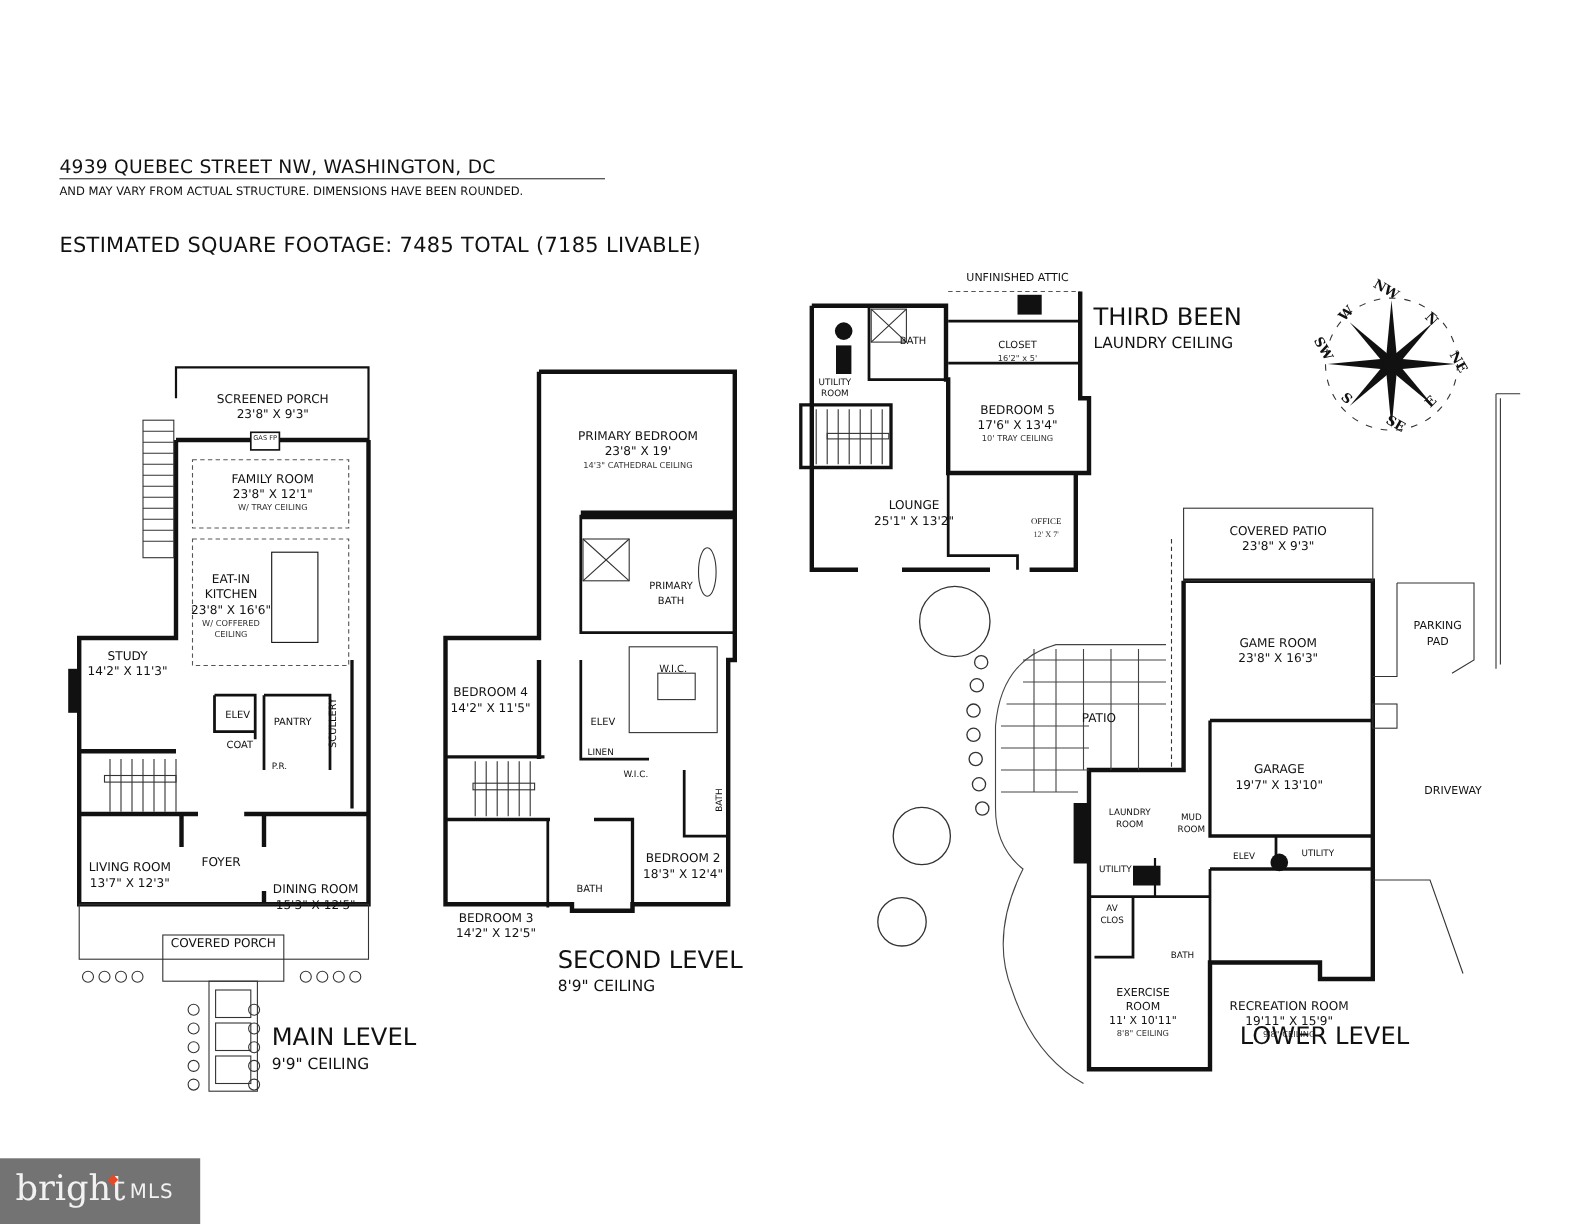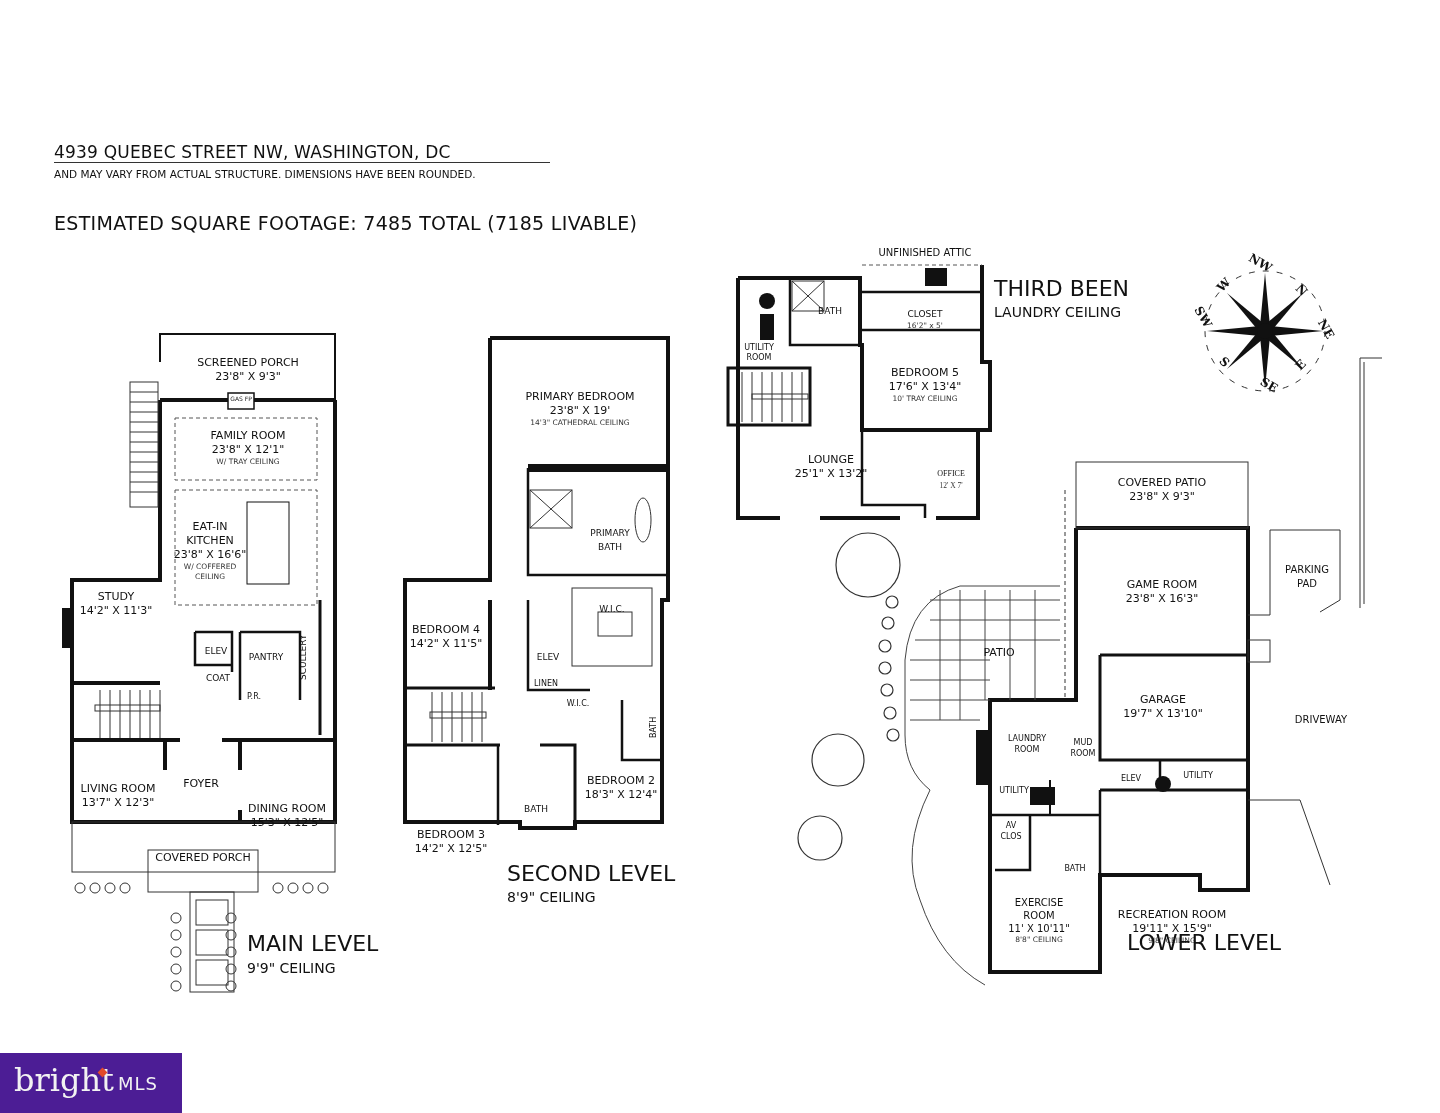--- a/index.html
+++ b/index.html
@@ -11,21 +11,21 @@
   .hdr-disc { left:54px; top:166px; font-size:10.5px; line-height:17px; width:520px; }
   .hdr-sqft { left:54px; top:212px; font-size:19px; letter-spacing:0.3px; }
   svg.plan { position:absolute; left:0; top:0; }
   .lbl { position:absolute; text-align:center; white-space:nowrap; transform:translateX(-50%); }
   .room-name { font-size:11px; line-height:14px; }
   .room-dim { font-size:11px; line-height:14px; }
   .room-note { font-size:7.5px; line-height:10px; color:#333; }
   .small { font-size:6px; color:#222; }
   .level-title { position:absolute; font-size:22px; white-space:nowrap; }
   .level-sub { position:absolute; font-size:14px; white-space:nowrap; }
-  .mls { left:0; top:1053px; width:182px; height:60px; background:#4c1d95; }
+  .mls { left:0; top:1053px; width:182px; height:60px; background:#737373; }
   .mls-bright { position:absolute; left:14px; top:8px; font-family:"DejaVu Serif", serif; font-size:32px; color:#f2f2f2; }
   .mls-dot { position:absolute; left:99px; top:16px; width:7px; height:7px; background:#e24a2a; transform:rotate(45deg); }
   .mls-text { position:absolute; left:118px; top:20px; font-size:18px; color:#f2f2f2; letter-spacing:1px; }
   .compass-lbl { position:absolute; font-family:"DejaVu Serif", serif; font-weight:bold; font-size:12px; }
 </style>
 </head>
 <body>
 
 <div class="abs hdr-address">4939 QUEBEC STREET NW, WASHINGTON, DC</div>
 <div class="abs hdr-rule"></div>

